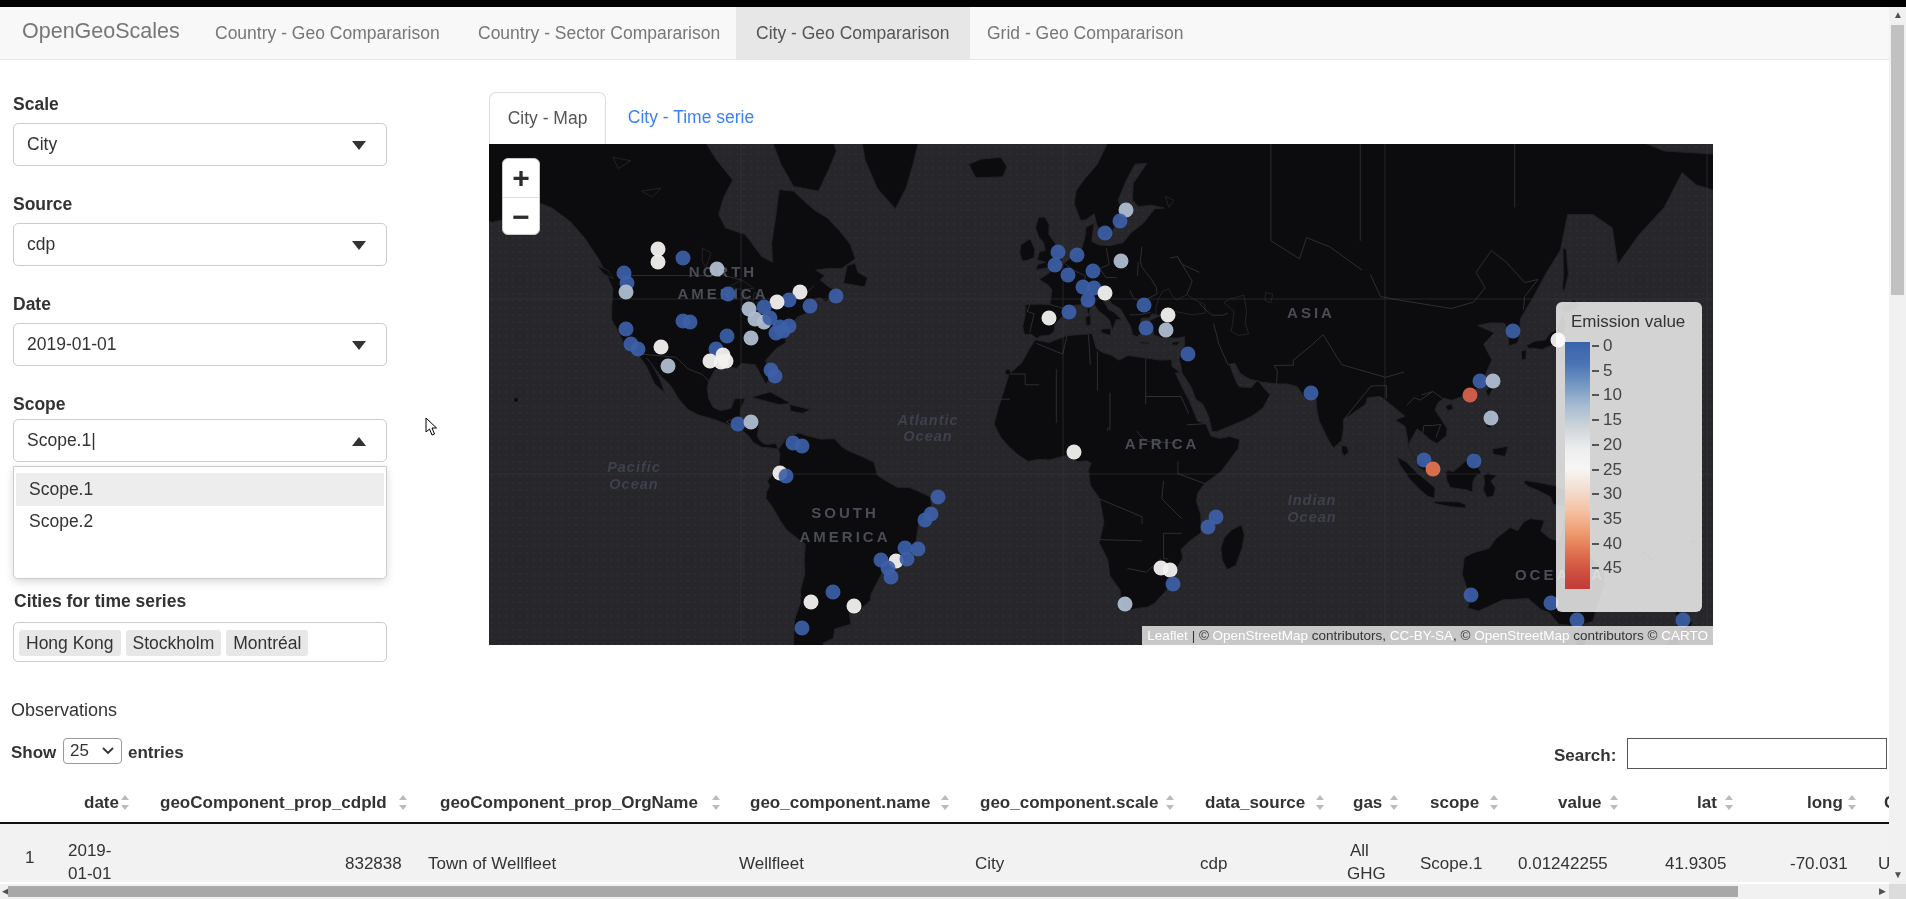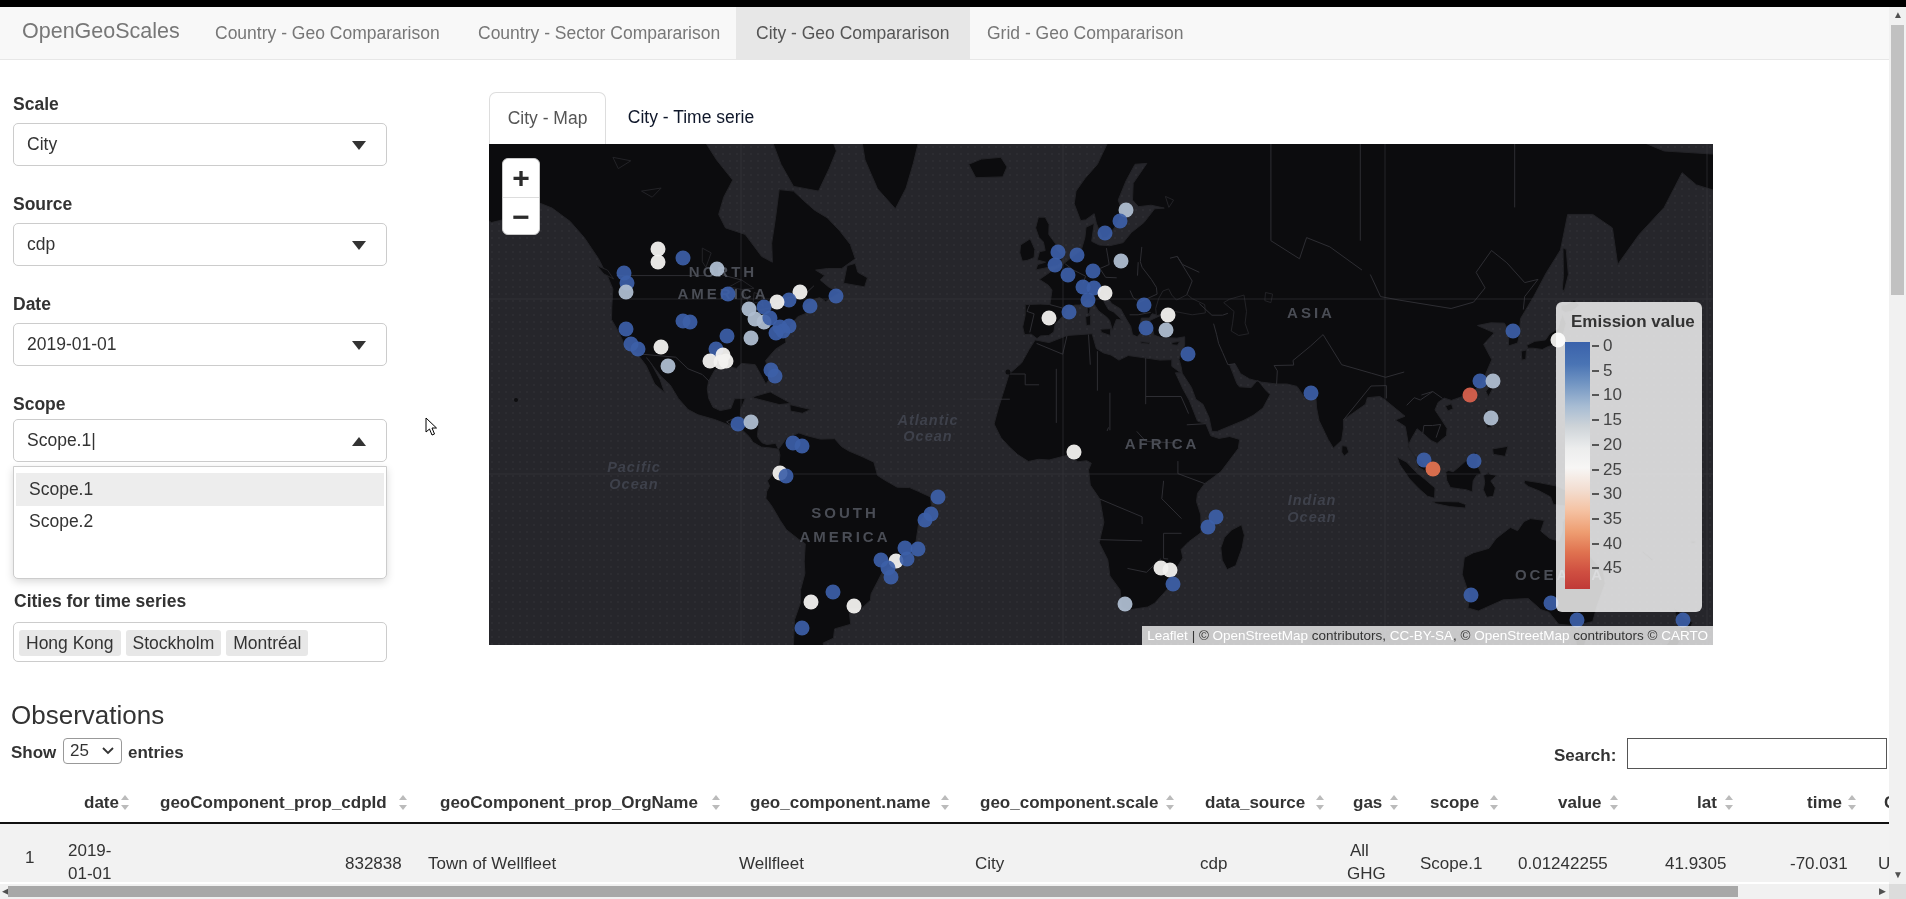--- a/index.html
+++ b/index.html
@@ -11,33 +11,33 @@
 .navtab.active{background:#e7e7e7;color:#555}
 .lbl{position:absolute;font-size:17.5px;font-weight:bold;color:#333}
 .sel{position:absolute;left:13px;width:374px;height:43px;background:#fff;border:1px solid #ccc;border-radius:5px;font-size:17.5px;color:#333;line-height:41px;padding-left:13px}
 .caret{position:absolute;right:20px;top:17px;width:0;height:0;border-left:7px solid transparent;border-right:7px solid transparent;border-top:9px solid #333}
 .caret.up{border-top:none;border-bottom:9px solid #333}
 .ddpanel{position:absolute;left:13px;top:466px;width:374px;height:113px;background:#fff;border:1px solid #ccc;border-radius:0 0 5px 5px;box-shadow:0 3px 8px rgba(0,0,0,.15);z-index:30}
 .dditem{position:absolute;left:2px;right:2px;height:33px;font-size:17.5px;color:#333;line-height:33px;padding-left:13px}
 .tagbox{position:absolute;left:13px;top:622px;width:374px;height:40px;border:1px solid #ccc;border-radius:5px;background:#fff}
 .tag{display:inline-block;background:#e7e7e7;color:#333;font-size:17.5px;line-height:26px;padding:0 7px;border-radius:3px;margin:7px 0 0 5px}
 .tabbox{left:489px;top:92px;width:117px;height:52px;background:#fff;border:1px solid #ddd;border-bottom:none;border-radius:7px 7px 0 0;z-index:5;font-size:17.5px;color:#555;text-align:center;line-height:50px}
-.tab2{left:606px;top:92px;width:170px;height:52px;font-size:17.5px;color:#0f172a;text-align:center;line-height:50px}
+.tab2{left:606px;top:92px;width:170px;height:52px;font-size:17.5px;color:#3b82f6;text-align:center;line-height:50px}
 .mapwrap{left:489px;top:144px;width:1224px;height:501px;background:#26262b;overflow:hidden}
 .zoombtn{position:absolute;left:13px;top:14px;width:38px;height:77px;background:#fff;border:1px solid #c9c9c9;border-radius:6px;z-index:10}
 .zplus,.zminus{position:absolute;left:0;width:36px;height:38px;text-align:center;font-size:30px;font-weight:bold;color:#2b2b2b;line-height:38px}
 .zminus{top:38px;border-top:1px solid #ddd}
 .legend{position:absolute;left:1067px;top:158px;width:146px;height:310px;background:rgba(255,255,255,0.8);border-radius:6px;z-index:10}
-.ltitle{position:absolute;left:15px;top:10px;font-size:17px;font-weight:bold;color:#333}
+.ltitle{position:absolute;left:15px;top:10px;font-size:17px;font-weight:normal;color:#333}
 .lbar{position:absolute;left:9px;top:40px;width:25px;height:247px;background:linear-gradient(to bottom,#3a62ab 0%,#4a74b4 9%,#7396c3 17%,#a7bcd3 26%,#cdd3d8 34%,#eceded 43%,#f7f6f5 51%,#f3ddd0 60%,#f5c3a4 68%,#ee9d71 77%,#e07350 85%,#cf4f41 93%,#c03a37 100%)}
 .ltick{position:absolute;left:36px;width:7px;height:2px;background:#555}
 .lnum{position:absolute;left:47px;font-size:17px;color:#444}
 .attrib{position:absolute;right:0;bottom:0;height:19px;background:rgba(255,255,255,0.75);font-size:13.5px;color:#333;padding:0 5px;line-height:19px;z-index:10}
 .attrib a{color:#ffffff;text-decoration:none}
-.obs{left:11px;top:700px;font-size:26px;color:#333}
+.obs{left:11px;top:700px;font-size:18px;color:#333}
 .showsel{left:63px;top:738px;width:59px;height:26px;border:1px solid #999;border-radius:4px;background:#fff;font-size:17px;color:#333;line-height:24px;padding-left:6px}
 .searchbox{left:1627px;top:738px;width:260px;height:31px;border:1.5px solid #555;background:#fff}
 .th{position:absolute;top:793px;font-size:17px;font-weight:bold;color:#333;white-space:nowrap}
 .sorticon{position:absolute;top:795px;width:8px;height:16px}
 .sorticon:before{content:"";position:absolute;left:0;top:0;border-left:4px solid transparent;border-right:4px solid transparent;border-bottom:5px solid #bbb}
 .sorticon:after{content:"";position:absolute;left:0;bottom:1px;border-left:4px solid transparent;border-right:4px solid transparent;border-top:5px solid #bbb}
 .td{position:absolute;font-size:17px;color:#333;white-space:nowrap}
 .vsb{left:1889px;top:7px;width:17px;height:877px;background:#f1f1f1}
 .vthumb{position:absolute;left:2px;top:18px;width:13px;height:270px;background:#c1c1c1}
 .hsb{left:0;top:884px;width:1889px;height:15px;background:#f1f1f1}
@@ -375,21 +375,21 @@
 <div class="th" style="left:1205px">data_source</div>
 <div class="sorticon" style="left:1316px"></div>
 <div class="th" style="left:1353px">gas</div>
 <div class="sorticon" style="left:1390px"></div>
 <div class="th" style="left:1430px">scope</div>
 <div class="sorticon" style="left:1490px"></div>
 <div class="th" style="left:1558px">value</div>
 <div class="sorticon" style="left:1610px"></div>
 <div class="th" style="left:1697px">lat</div>
 <div class="sorticon" style="left:1725px"></div>
-<div class="th" style="left:1807px">time</div>
+<div class="th" style="left:1807px">long</div>
 <div class="sorticon" style="left:1848px"></div>
 <div class="th" style="left:1884px">C</div>
 
 <div class="td" style="left:25px;top:848px">1</div>
 <div class="td" style="left:68px;top:841px">2019-</div>
 <div class="td" style="left:68px;top:864px">01-01</div>
 <div class="td" style="left:345px;top:854px">832838</div>
 <div class="td" style="left:428px;top:854px">Town of Wellfleet</div>
 <div class="td" style="left:739px;top:854px">Wellfleet</div>
 <div class="td" style="left:975px;top:854px">City</div>

